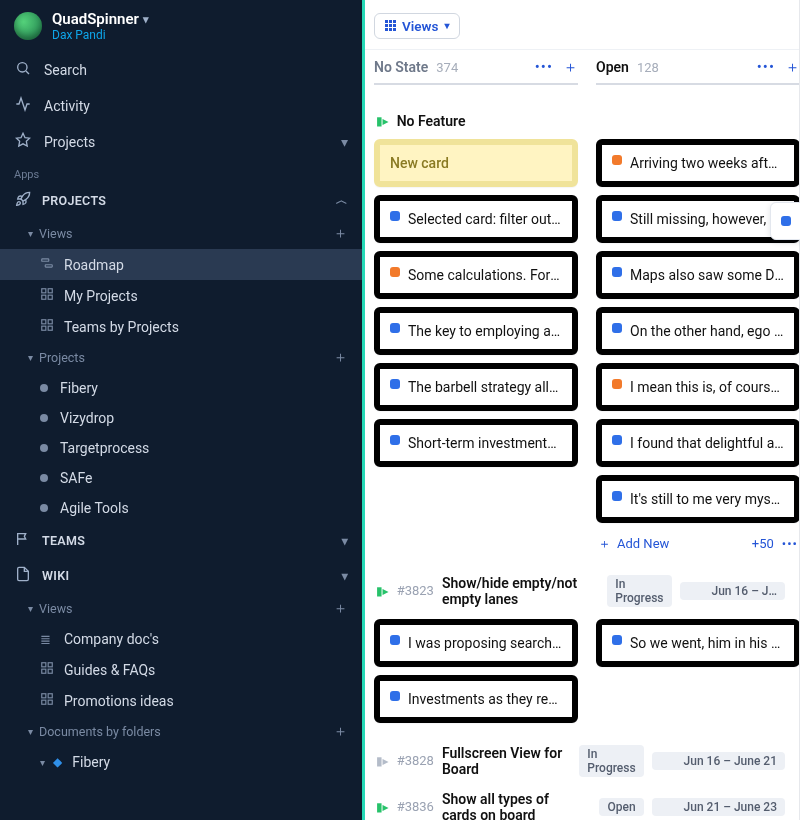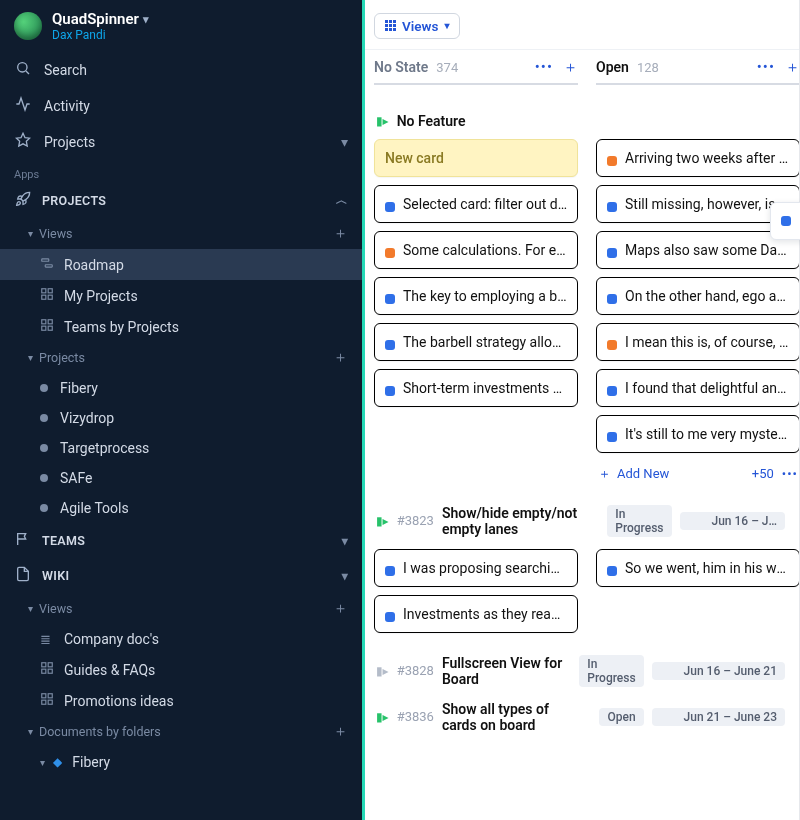--- a/index.html
+++ b/index.html
@@ -41,21 +41,21 @@
 .col-head .count { color: #a6adba; font-size: 13px; text-align: right; }
 .col-head .actions { margin-left: auto; display: flex; align-items: center; gap: 10px; color: #8892a4; font-size: 15px; }
 .lane-head { display: flex; align-items: center; gap: 8px; padding: 4px 0 6px; margin-top: 6px; }
 .flag { font-size: 12px; }
 .flag.green { color: #27c26a; }
 .flag.gray { color: #b4bcc9; }
 .lane-id { color: #9aa2b2; font-size: 13px; }
 .lane-title { font-weight: 600; font-size: 14px; color: #111; }
 .pill { background: #edf0f5; color: #545d6e; font-size: 12px; padding: 2px 8px; border-radius: 4px; font-weight: 500; }
 .pill.date { white-space: nowrap; padding-left: 32px; }
-.card { background: #fff; border: 1px solid #000000; border-radius: 6px; padding: 10px 10px; margin-bottom: 8px; font-size: 14px; color: #111; display: flex; align-items: flex-end; gap: 8px; white-space: nowrap; overflow: hidden; text-overflow: ellipsis; box-shadow: 0 1px 1px rgba(20,30,50,.04); cursor: pointer; }
+.card { background: #fff; border: 6px solid #000000; border-radius: 6px; padding: 10px 10px; margin-bottom: 8px; font-size: 14px; color: #111; display: flex; align-items: flex-start; gap: 8px; white-space: nowrap; overflow: hidden; text-overflow: ellipsis; box-shadow: 0 1px 1px rgba(20,30,50,.04); cursor: pointer; }
 .card.new { background: #fff4c2; border-color: #f0e39a; color: #8a7a23; font-weight: 500; }
 .sq { width: 10px; height: 10px; border-radius: 3px; flex-shrink: 0; }
 .sq.blue { background: #2f6fe8; }
 .sq.orange { background: #f27a2b; }
 .card .txt { overflow: hidden; text-overflow: ellipsis; white-space: nowrap; }
 .card.bar { border-left: 3px solid #2f6fe8; padding-left: 9px; }
 .add-row { display: flex; align-items: center; padding: 4px 2px; color: #2455d6; font-size: 13px; gap: 6px; }
 .add-row .more { margin-left: auto; display: flex; gap: 8px; color: #2455d6; align-items: center; }
 .float-card { position: absolute; left: 770px; top: 202px; background: #fff; border: 1px solid #e3e7ee; border-radius: 6px; padding: 10px; display: flex; gap: 8px; align-items: center; font-size: 14px; box-shadow: 0 2px 6px rgba(20,30,50,.12); }
 .kb { padding: 0 2px; }

